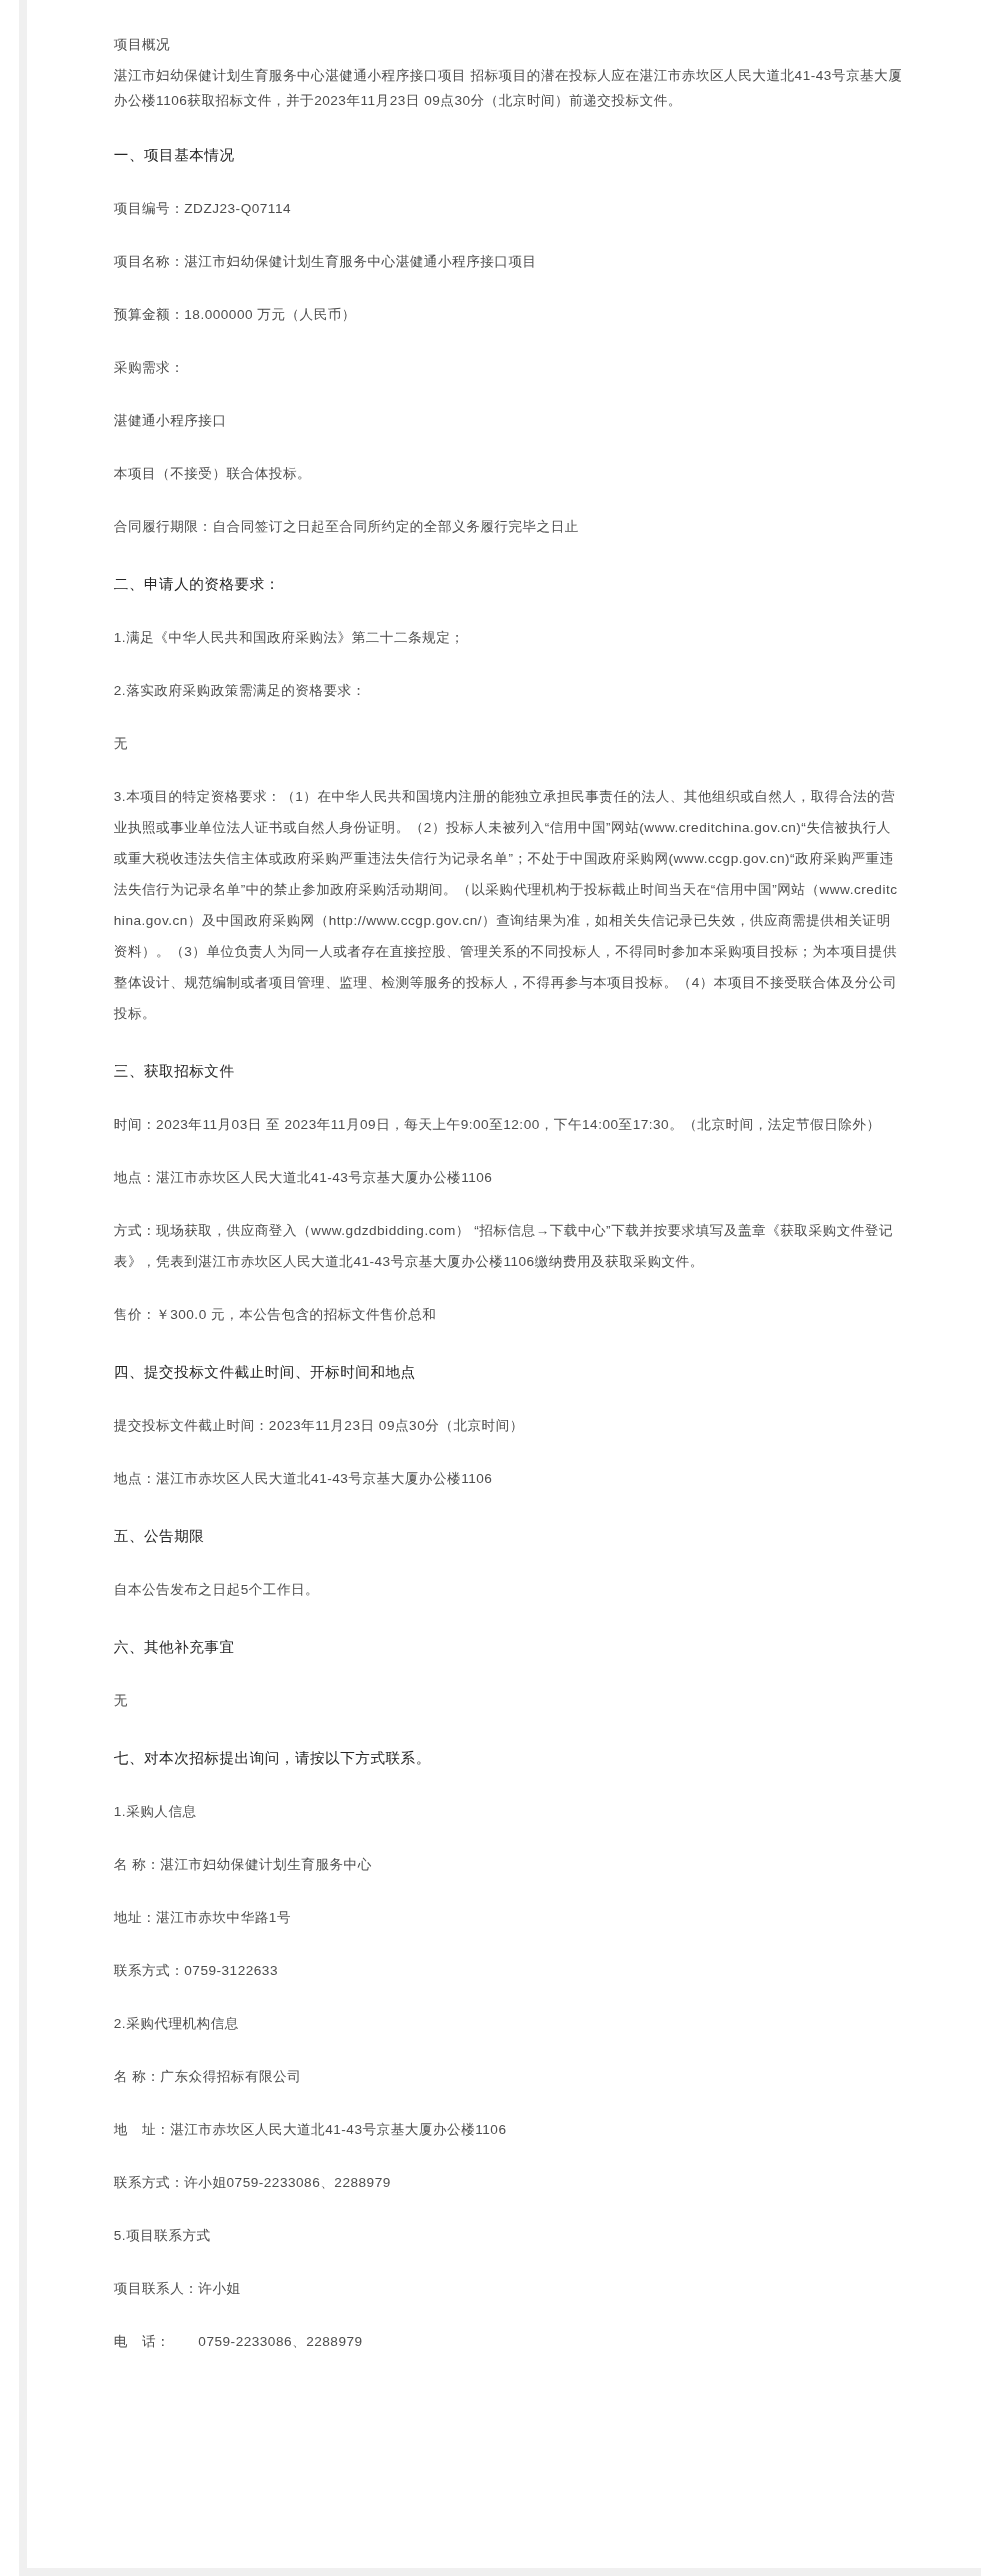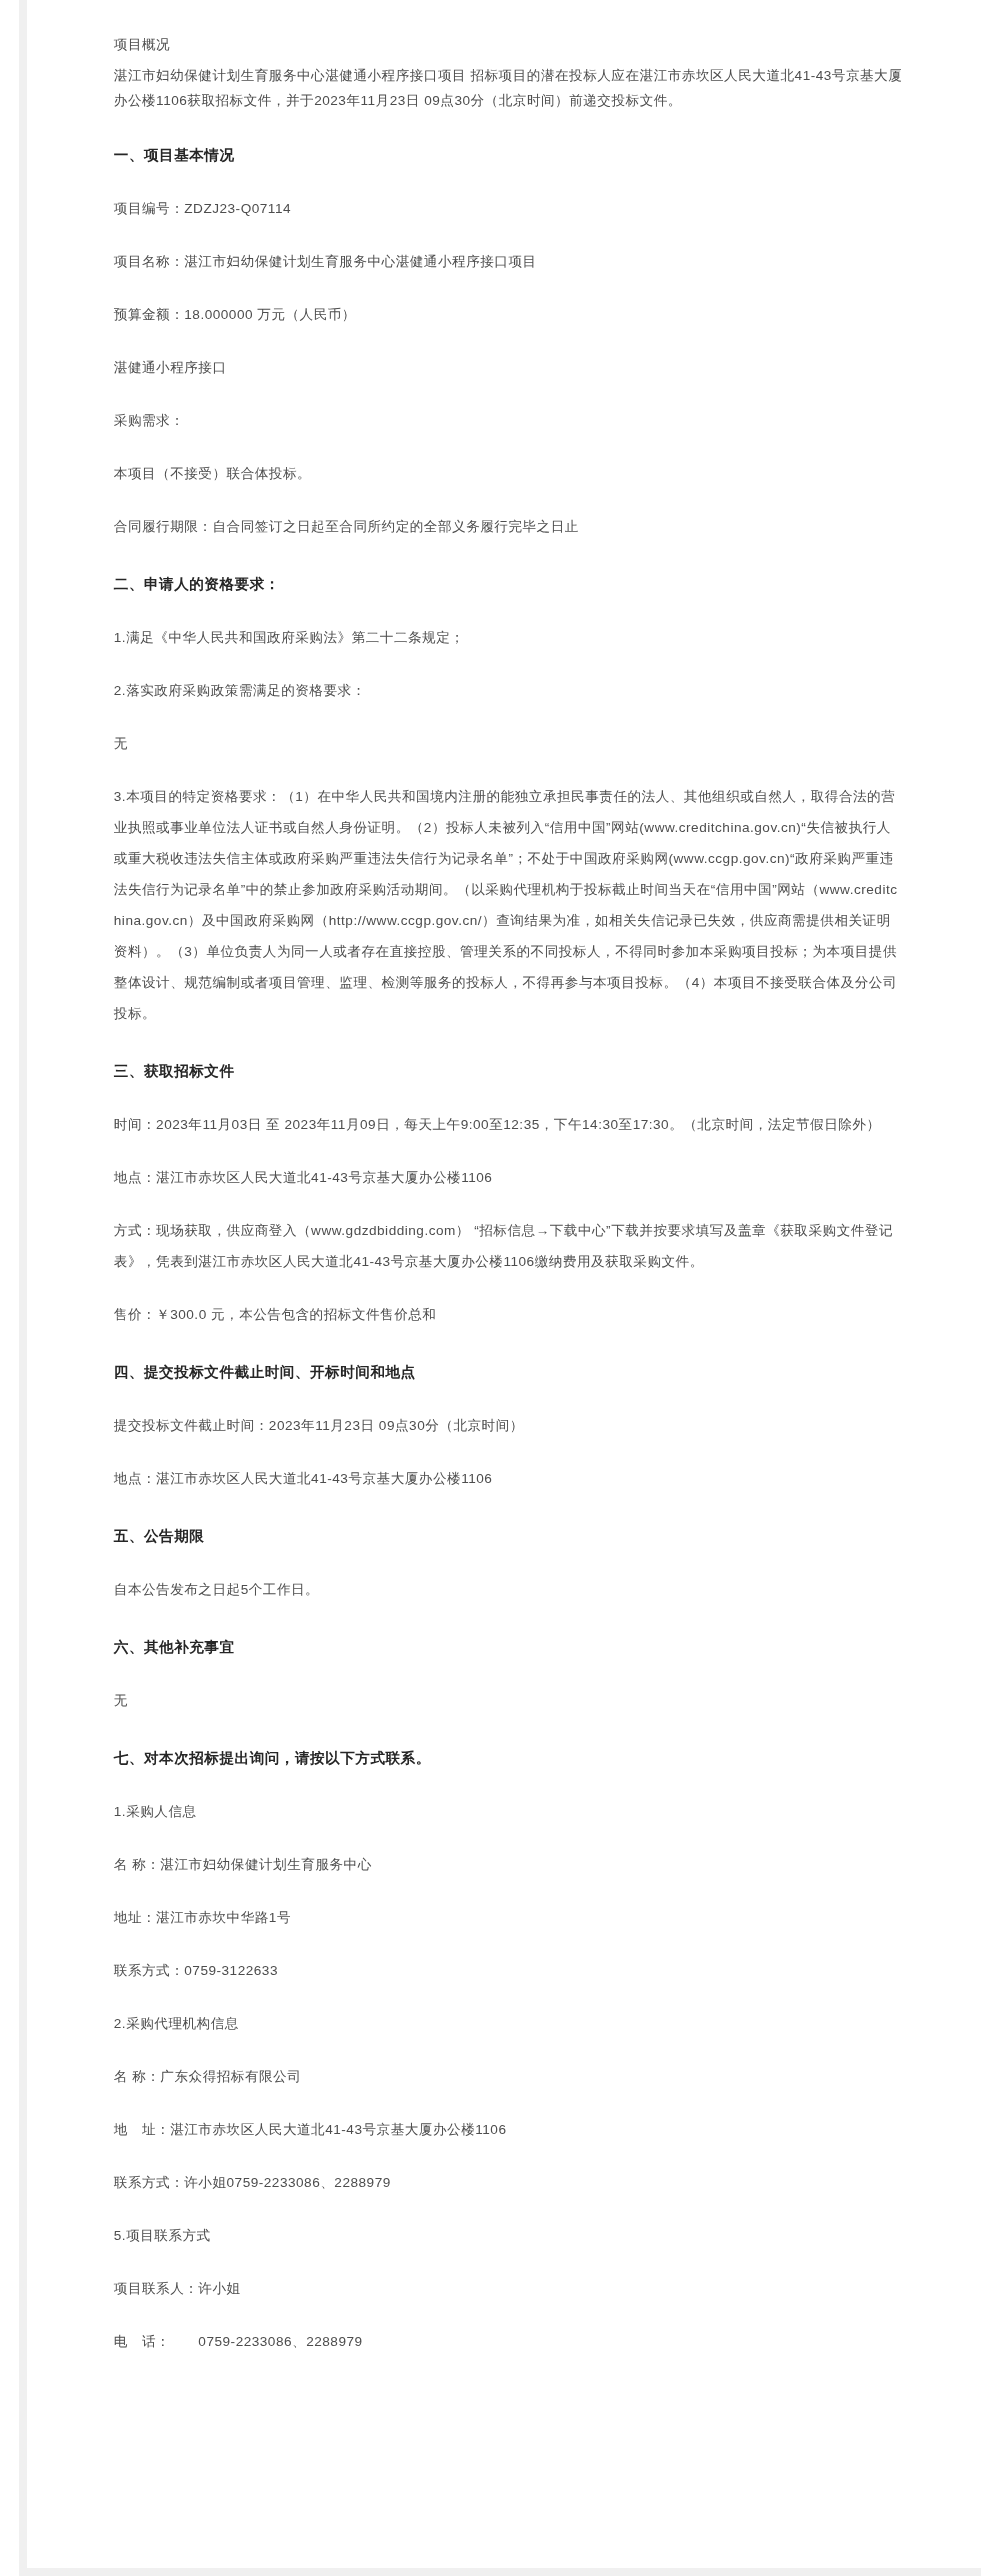--- a/index.html
+++ b/index.html
@@ -39,55 +39,55 @@
   }
   p.overview-text {
     margin: 2.9px 0 22px 0;
     line-height: 25px;
   }
   .doc-card h2 {
     font-size: 14.6px;
     line-height: 31px;
     letter-spacing: 0.5px;
     color: #262626;
-    font-weight: bold;
+    font-weight: normal;
     margin: 27px 0 22px 0;
   }
 </style>
 </head>
 <body>
 
 <div class="page">
   <div class="doc-card">
 
     <p class="overview-title">项目概况</p>
     <p class="overview-text">湛江市妇幼保健计划生育服务中心湛健通小程序接口项目 招标项目的潜在投标人应在湛江市赤坎区人民大道北41-43号京基大厦办公楼1106获取招标文件，并于2023年11月23日 09点30分（北京时间）前递交投标文件。</p>
 
     <section>
       <h2>一、项目基本情况</h2>
       <p>项目编号：ZDZJ23-Q07114</p>
       <p>项目名称：湛江市妇幼保健计划生育服务中心湛健通小程序接口项目</p>
       <p>预算金额：18.000000 万元（人民币）</p>
+      <p>采购需求：</p>
       <p>湛健通小程序接口</p>
-      <p>采购需求：</p>
       <p>本项目（不接受）联合体投标。</p>
       <p>合同履行期限：自合同签订之日起至合同所约定的全部义务履行完毕之日止</p>
     </section>
 
     <section>
       <h2>二、申请人的资格要求：</h2>
       <p>1.满足《中华人民共和国政府采购法》第二十二条规定；</p>
       <p>2.落实政府采购政策需满足的资格要求：</p>
       <p>无</p>
       <p>3.本项目的特定资格要求：（1）在中华人民共和国境内注册的能独立承担民事责任的法人、其他组织或自然人，取得合法的营业执照或事业单位法人证书或自然人身份证明。（2）投标人未被列入“信用中国”网站(www.creditchina.gov.cn)“失信被执行人或重大税收违法失信主体或政府采购严重违法失信行为记录名单”；不处于中国政府采购网(www.ccgp.gov.cn)“政府采购严重违法失信行为记录名单”中的禁止参加政府采购活动期间。（以采购代理机构于投标截止时间当天在“信用中国”网站（www.creditchina.gov.cn）及中国政府采购网（http://www.ccgp.gov.cn/）查询结果为准，如相关失信记录已失效，供应商需提供相关证明资料）。（3）单位负责人为同一人或者存在直接控股、管理关系的不同投标人，不得同时参加本采购项目投标；为本项目提供整体设计、规范编制或者项目管理、监理、检测等服务的投标人，不得再参与本项目投标。（4）本项目不接受联合体及分公司投标。</p>
     </section>
 
     <section>
       <h2>三、获取招标文件</h2>
-      <p>时间：2023年11月03日 至 2023年11月09日，每天上午9:00至12:35，下午14:30至17:30。（北京时间，法定节假日除外）</p>
+      <p>时间：2023年11月03日 至 2023年11月09日，每天上午9:00至12:00，下午14:00至17:30。（北京时间，法定节假日除外）</p>
       <p>地点：湛江市赤坎区人民大道北41-43号京基大厦办公楼1106</p>
       <p>方式：现场获取，供应商登入（www.gdzdbidding.com） “招标信息→下载中心”下载并按要求填写及盖章《获取采购文件登记表》，凭表到湛江市赤坎区人民大道北41-43号京基大厦办公楼1106缴纳费用及获取采购文件。</p>
       <p>售价：￥300.0 元，本公告包含的招标文件售价总和</p>
     </section>
 
     <section>
       <h2>四、提交投标文件截止时间、开标时间和地点</h2>
       <p>提交投标文件截止时间：2023年11月23日 09点30分（北京时间）</p>
       <p>地点：湛江市赤坎区人民大道北41-43号京基大厦办公楼1106</p>
     </section>

